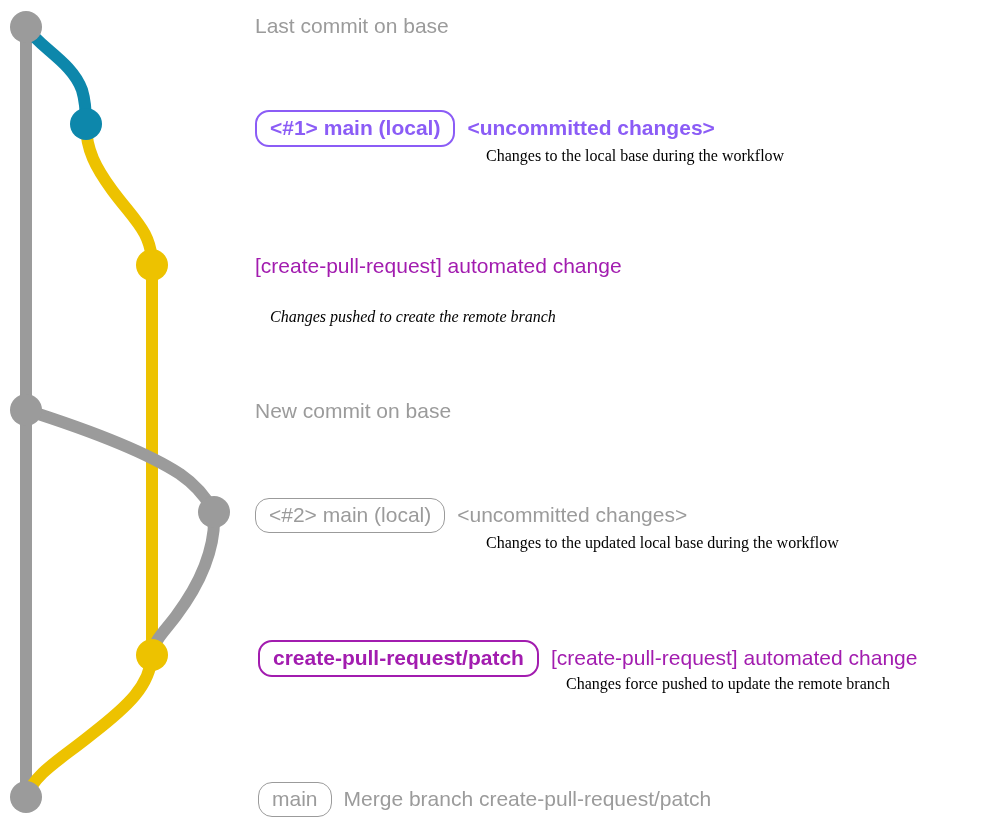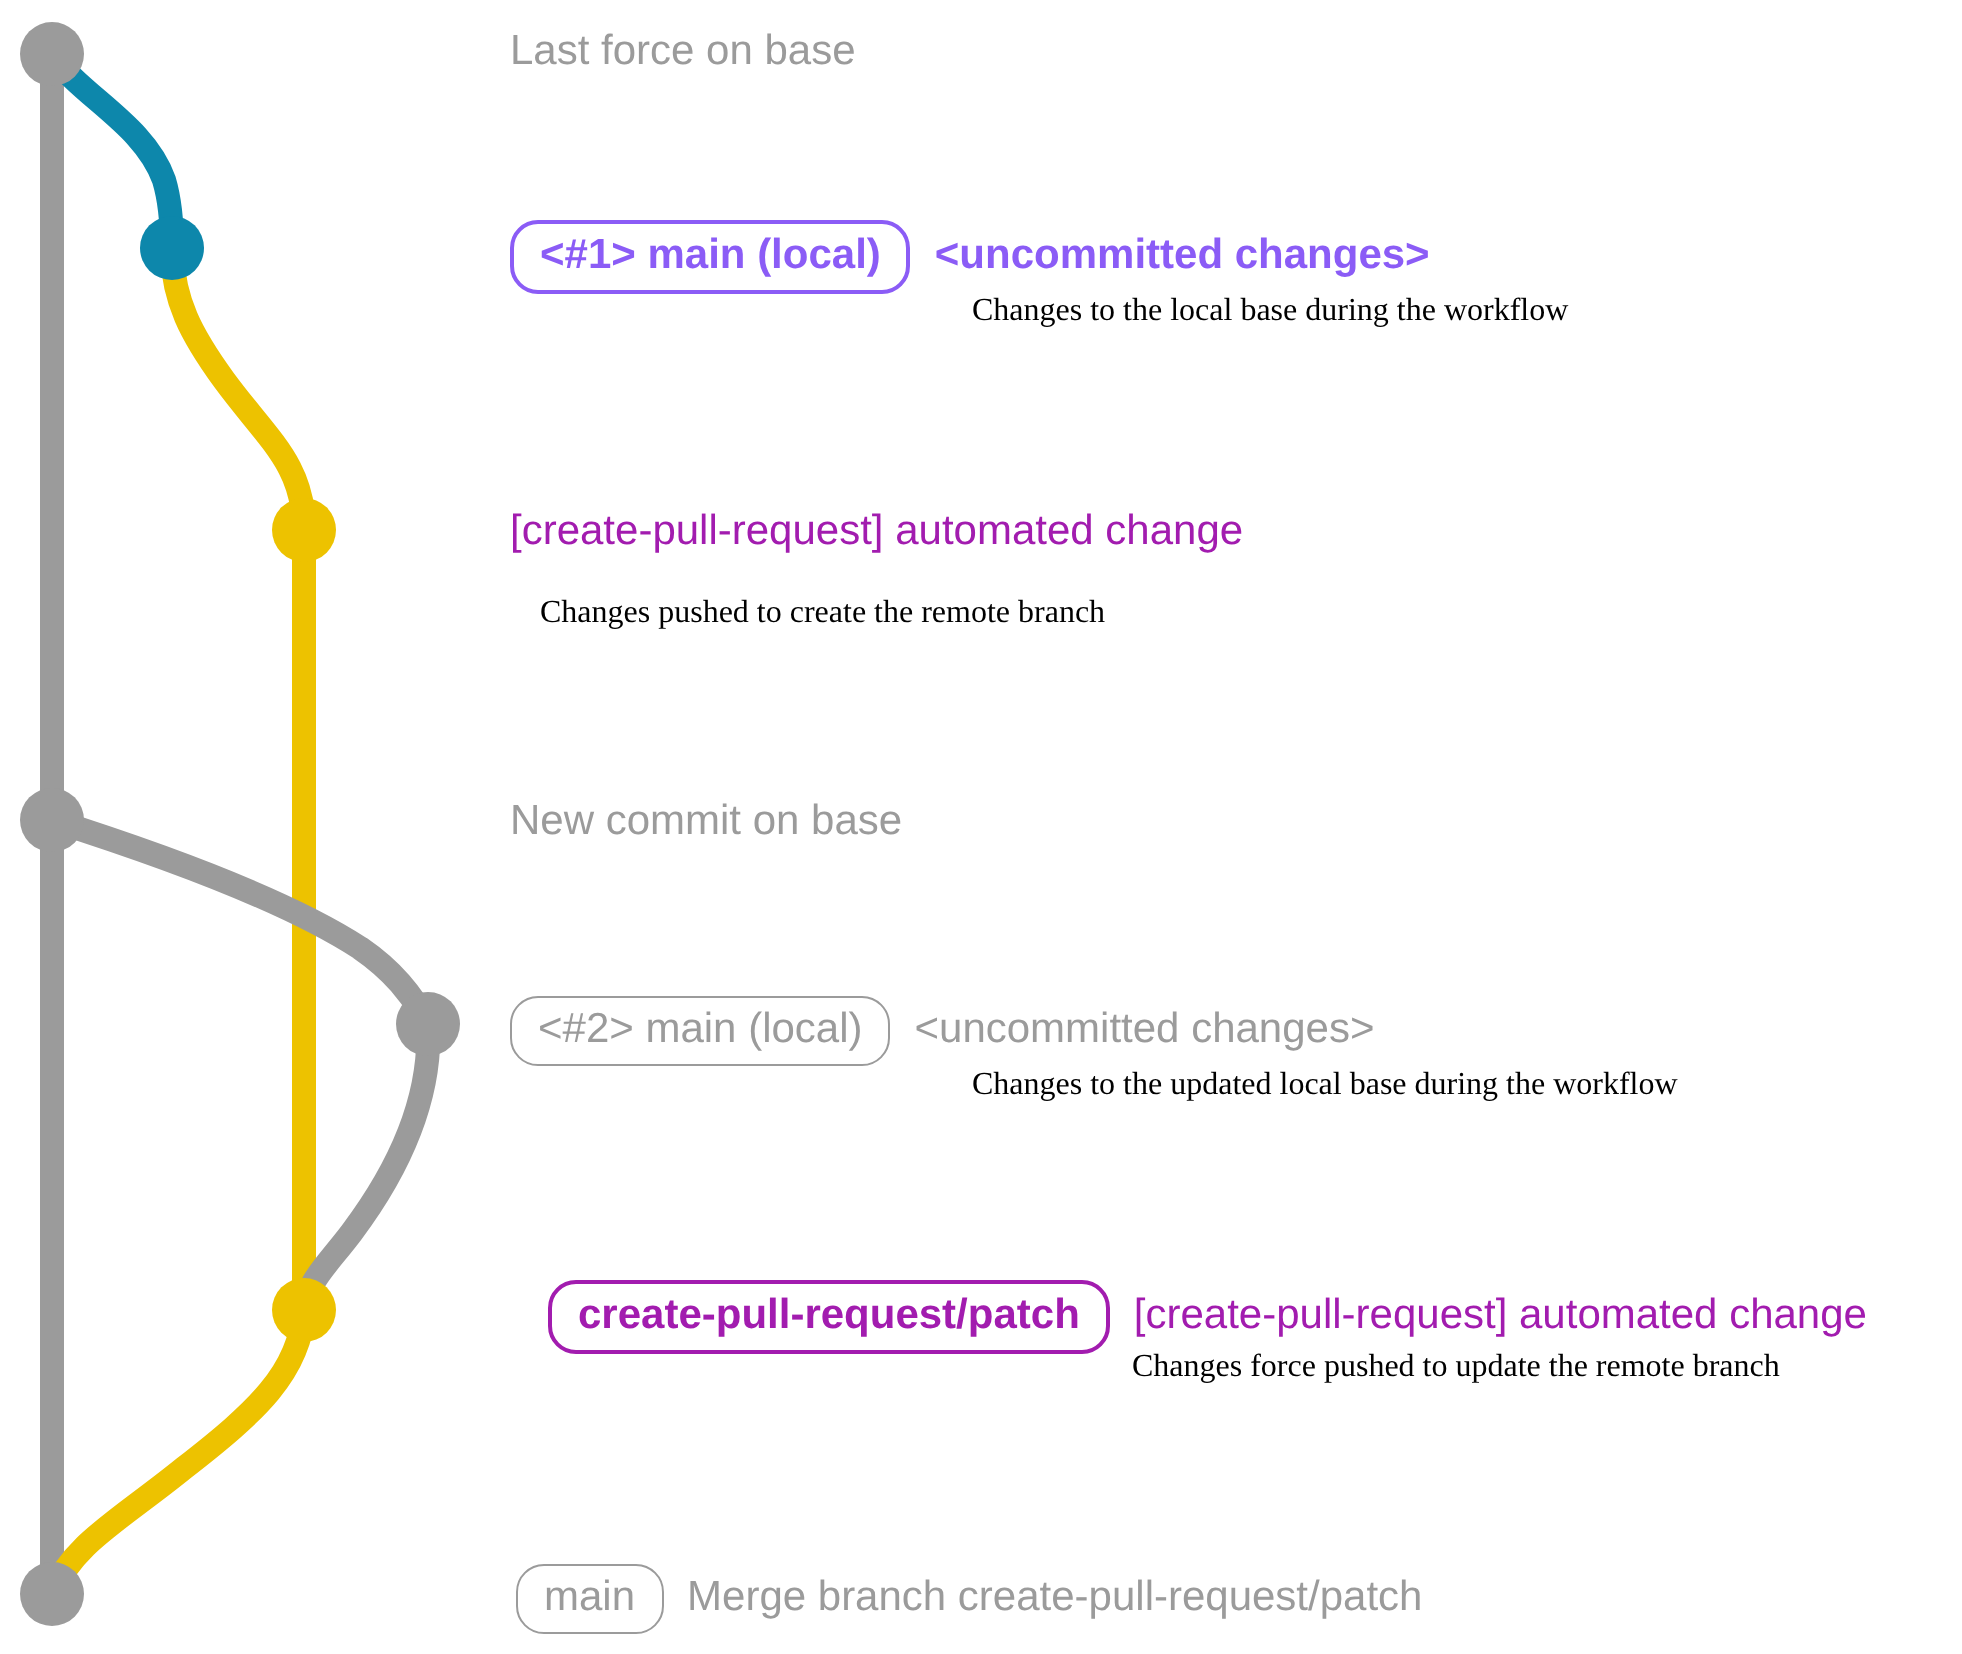--- a/index.html
+++ b/index.html
@@ -100,47 +100,47 @@
       <circle cx="86" cy="124" r="16" fill="#0d87ab"></circle>
       <circle cx="152" cy="265" r="16" fill="#edc200"></circle>
       <circle cx="26" cy="410" r="16" fill="#9b9b9b"></circle>
       <circle cx="214" cy="512" r="16" fill="#9b9b9b"></circle>
       <circle cx="152" cy="655" r="16" fill="#edc200"></circle>
       <circle cx="26" cy="797" r="16" fill="#9b9b9b"></circle>
     </g>
   </svg>
 
   <div class="row" style="left:255px; top:15px;">
-    <span class="headline c-gray">Last force on base</span>
+    <span class="headline c-gray">Last commit on base</span>
   </div>
 
   <div class="row" style="left:255px; top:110px;">
     <span class="chip c-teal">&lt;#1&gt; main (local)</span>
     <span class="gap-sm"></span>
     <span class="subject bold c-teal">&lt;uncommitted changes&gt;</span>
   </div>
   <div class="note" style="left:486px; top:148px;">Changes to the local base during the workflow</div>
 
   <div class="row" style="left:255px; top:255px;">
     <span class="headline c-gold">[create-pull-request] automated change</span>
   </div>
-  <div class="note" style="left:270px; top:299px;">Changes pushed to create the remote branch</div>
+  <div class="note" style="left:270px; top:309px;font-style:italic;">Changes pushed to create the remote branch</div>
 
   <div class="row" style="left:255px; top:400px;">
     <span class="headline c-gray">New commit on base</span>
   </div>
 
   <div class="row" style="left:255px; top:498px;">
     <span class="chip thin c-gray">&lt;#2&gt; main (local)</span>
     <span class="gap-sm"></span>
     <span class="subject c-gray">&lt;uncommitted changes&gt;</span>
   </div>
   <div class="note" style="left:486px; top:535px;">Changes to the updated local base during the workflow</div>
 
-  <div class="row" style="left:258px; top:640px;margin-left:16px;">
+  <div class="row" style="left:258px; top:640px;">
     <span class="chip c-gold">create-pull-request/patch</span>
     <span class="gap-sm"></span>
     <span class="subject c-gold">[create-pull-request] automated change</span>
   </div>
   <div class="note" style="left:566px; top:676px;">Changes force pushed to update the remote branch</div>
 
   <div class="row" style="left:258px; top:782px;">
     <span class="chip thin c-gray">main</span>
     <span class="gap-sm"></span>
     <span class="subject c-gray">Merge branch create-pull-request/patch</span>

